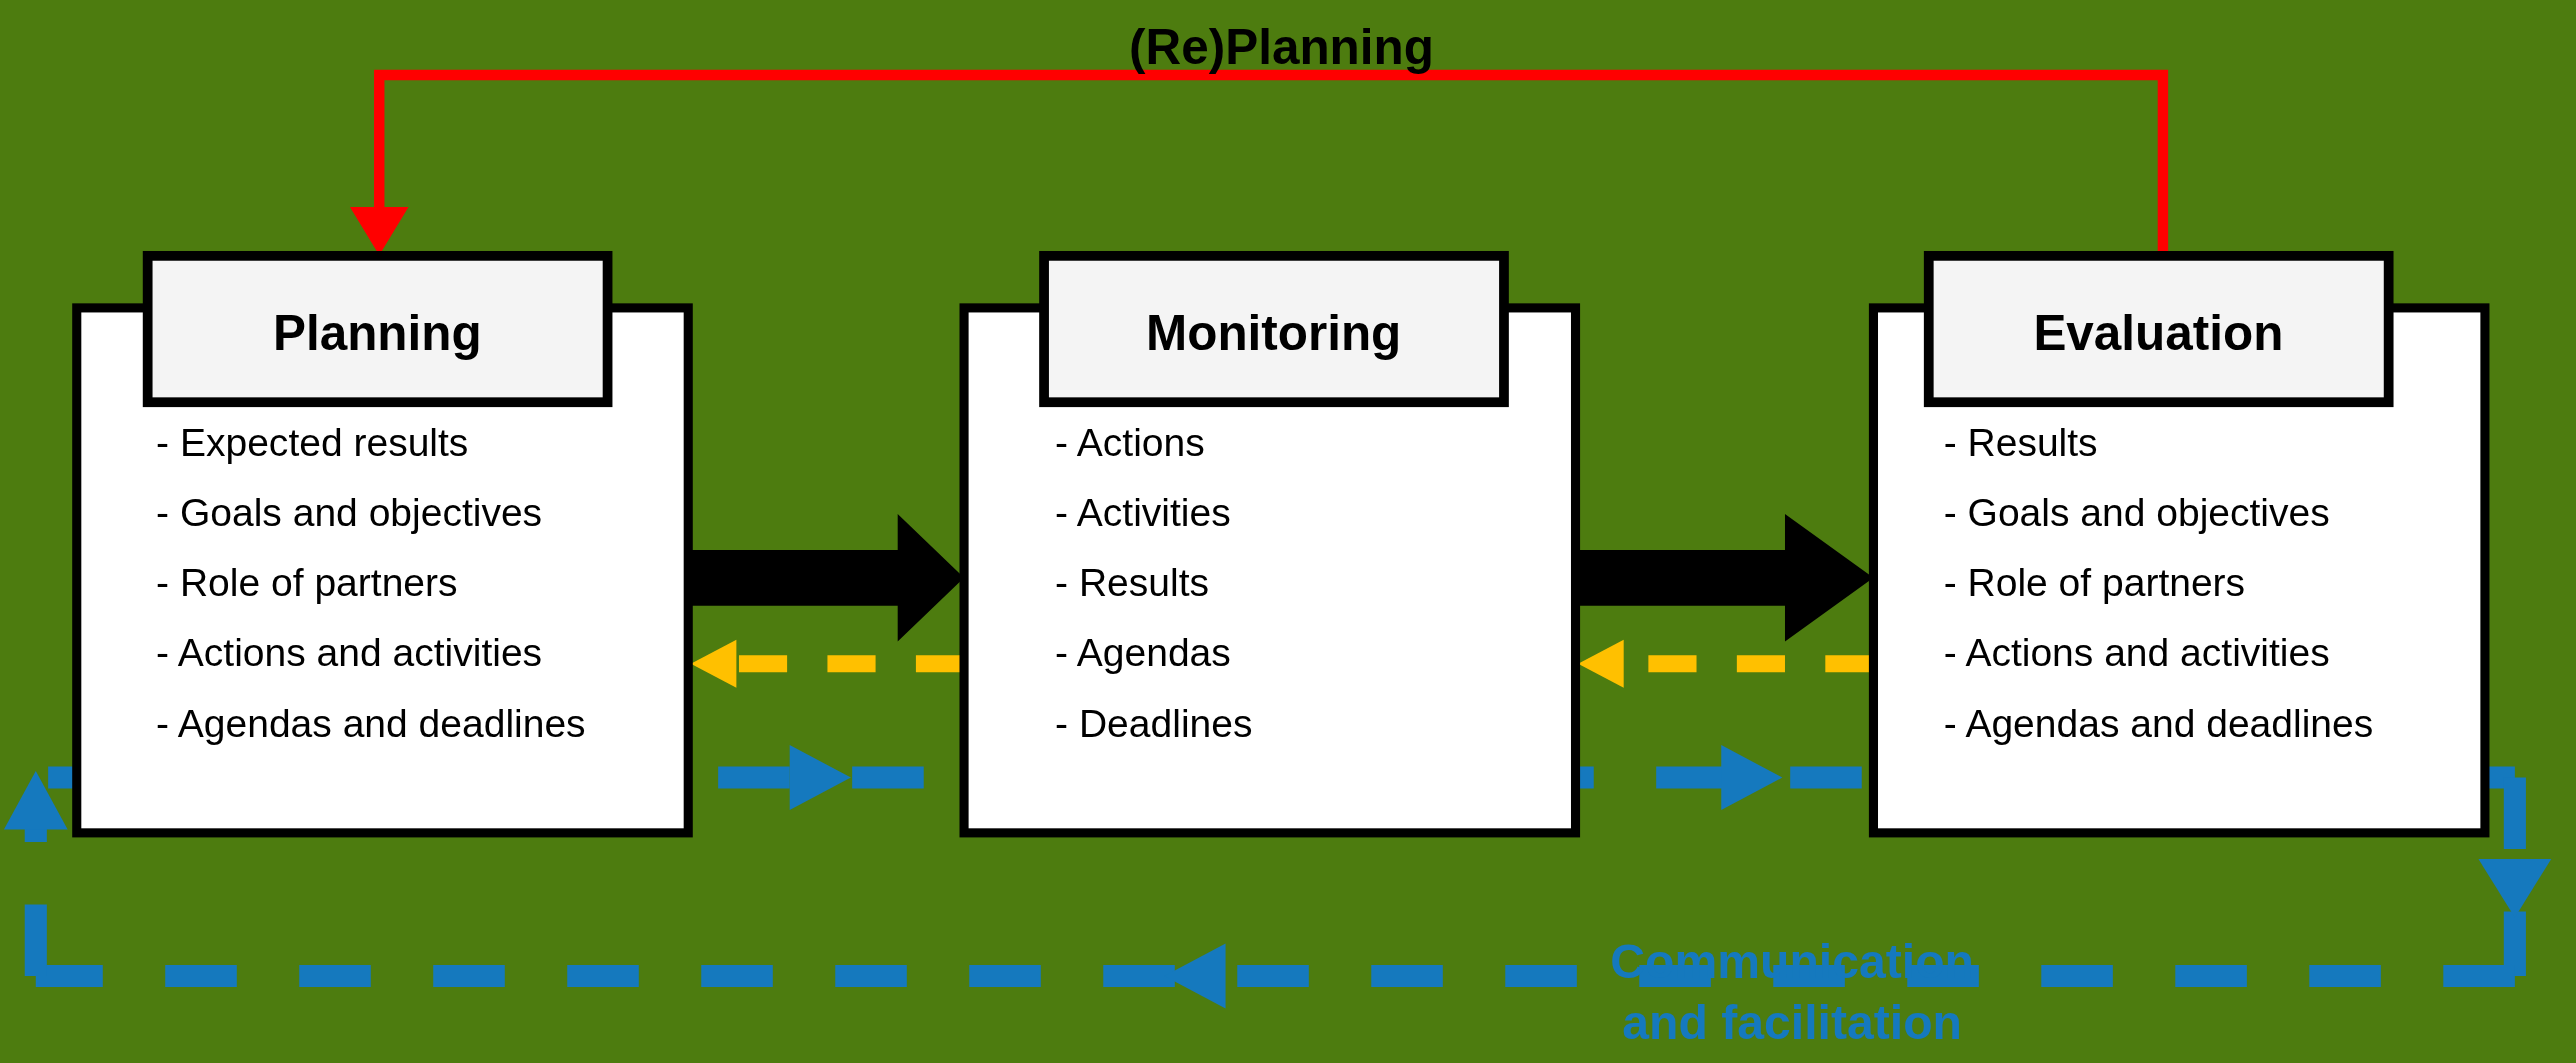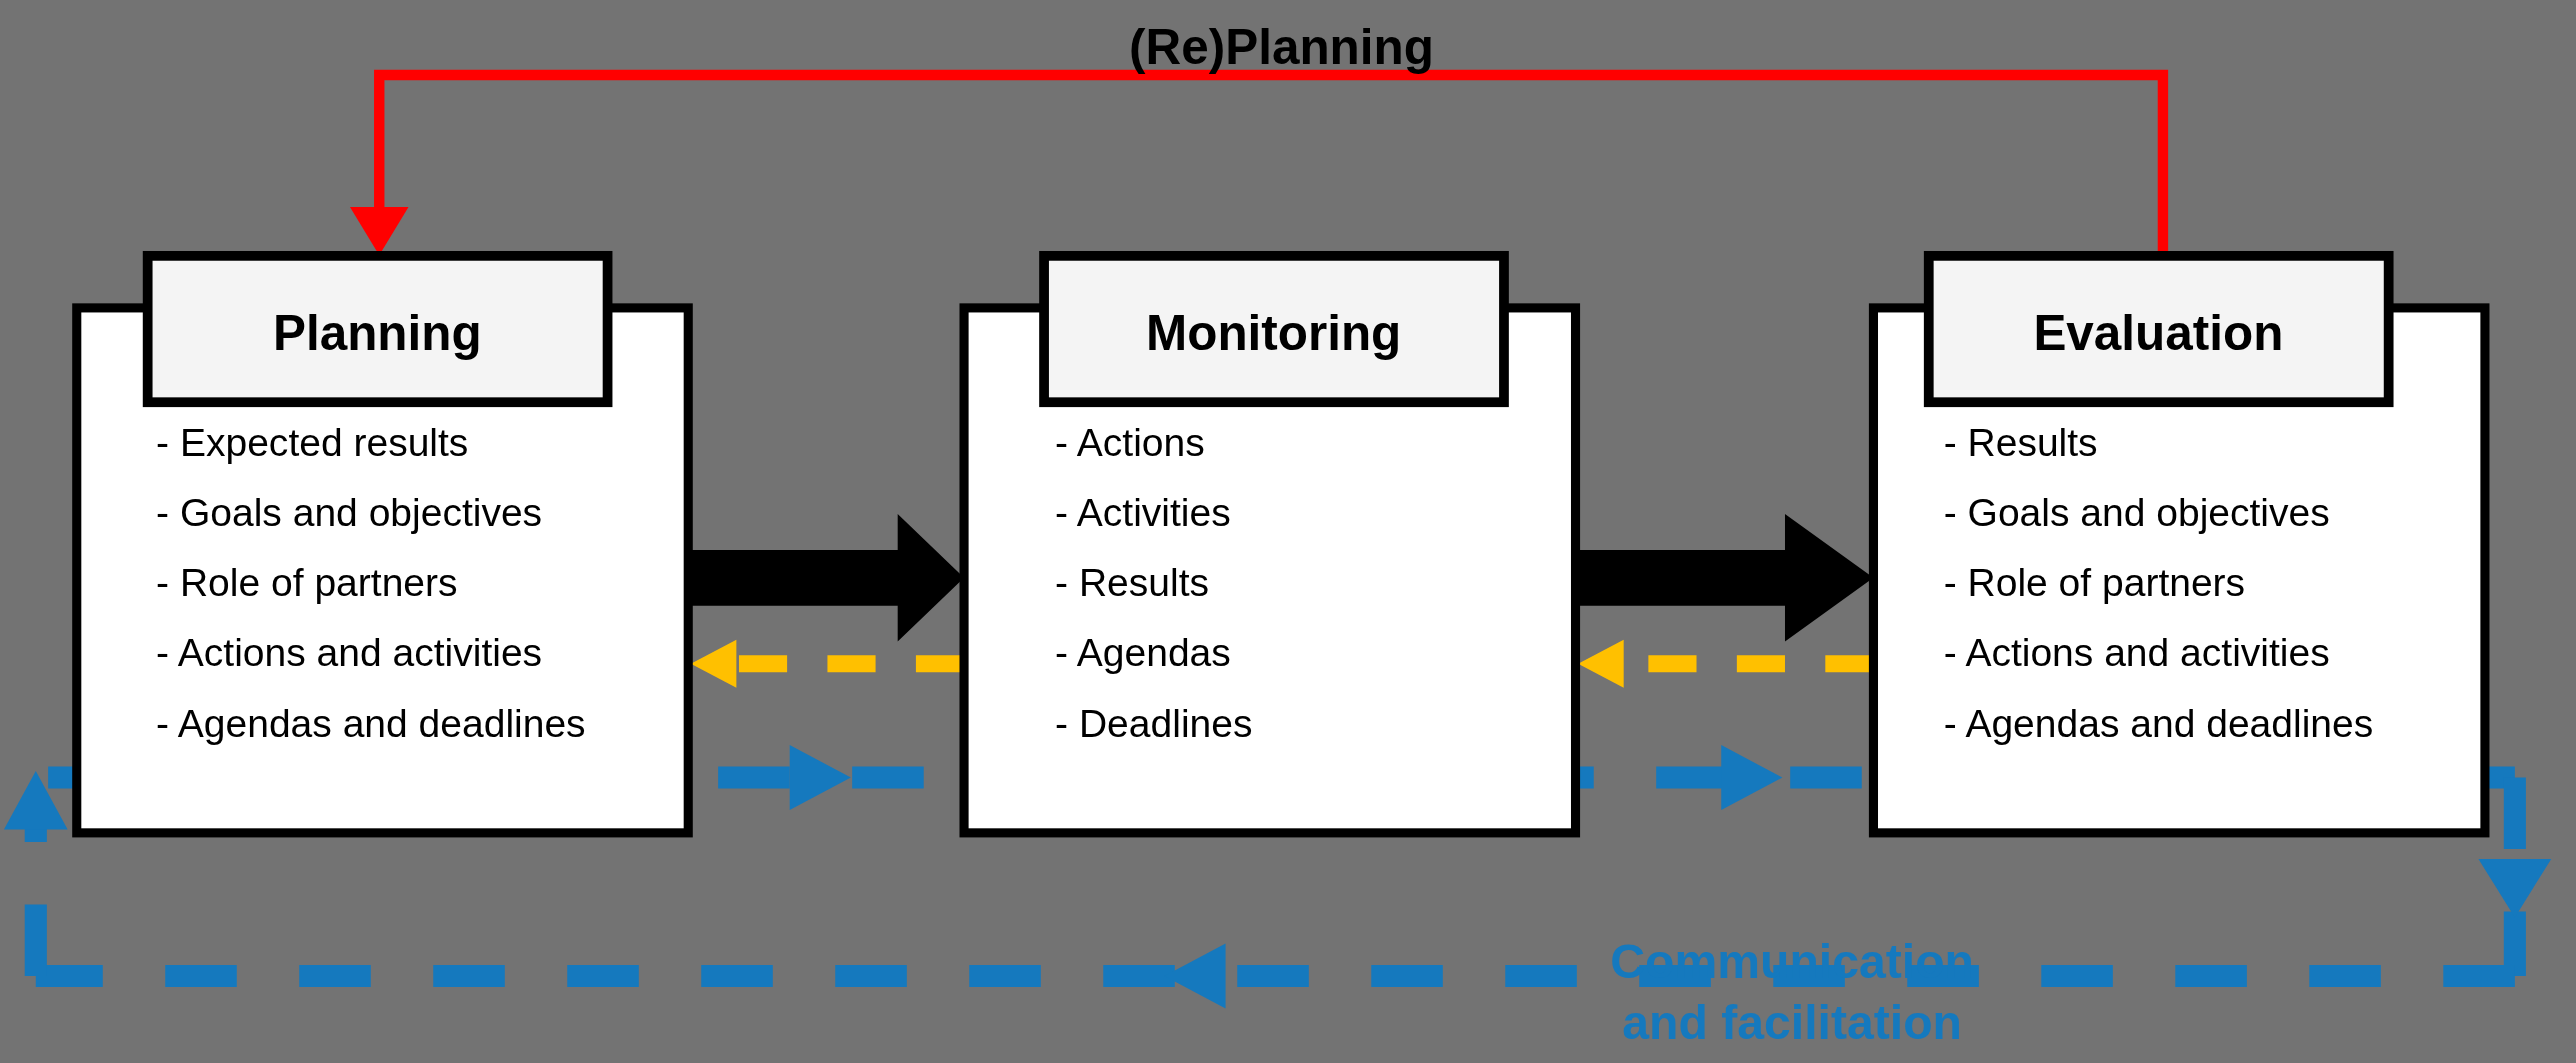--- a/index.html
+++ b/index.html
@@ -1,19 +1,19 @@
 <!DOCTYPE html>
 <html style="font-size:10.4px"><head>
 <meta charset="utf-8">
 <style>
   html,body{margin:0;padding:0;background:#ffffff;}
   #stage{
     position:relative;
     width:2576px;height:1064px;
-    background:#737373;
+    background:#4d7c0f;
     font-family:"Liberation Sans",sans-serif;
     overflow:hidden;
   }
   svg.layer{position:absolute;left:0;top:0;width:2576px;height:1064px;}
   .boxOuter{fill:#ffffff;stroke:#000000;stroke-width:14;}
   .boxHeader{fill:#f4f4f4;stroke:#000000;stroke-width:15;}
   .hdrText{
     font-family:"Liberation Sans",sans-serif;
     font-weight:bold;font-size:76px;fill:#000000;
     text-anchor:middle;

